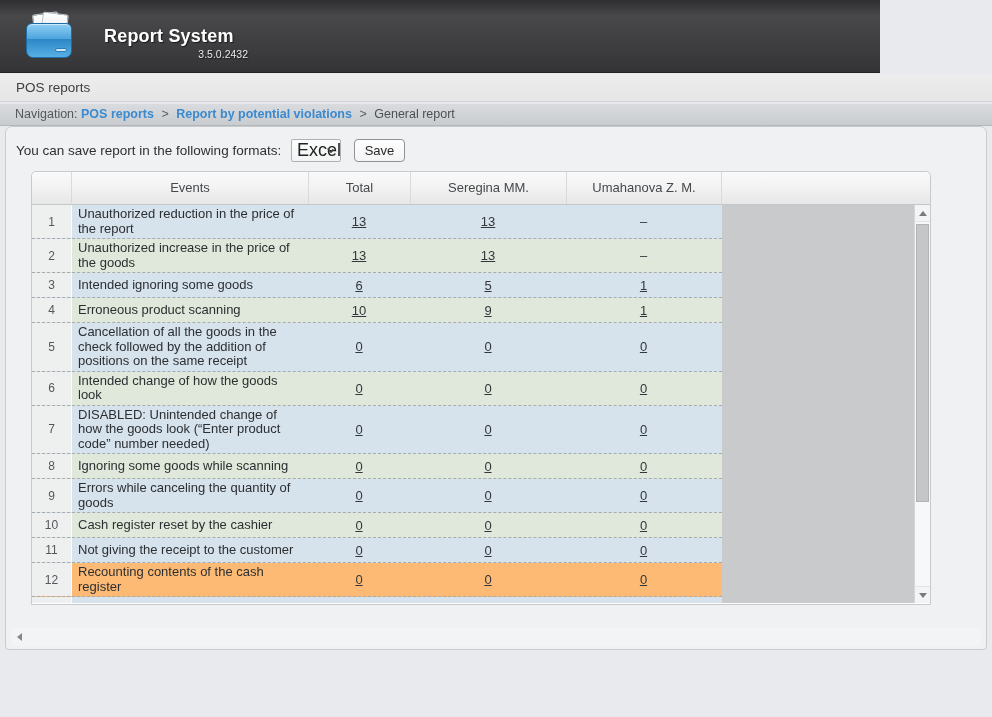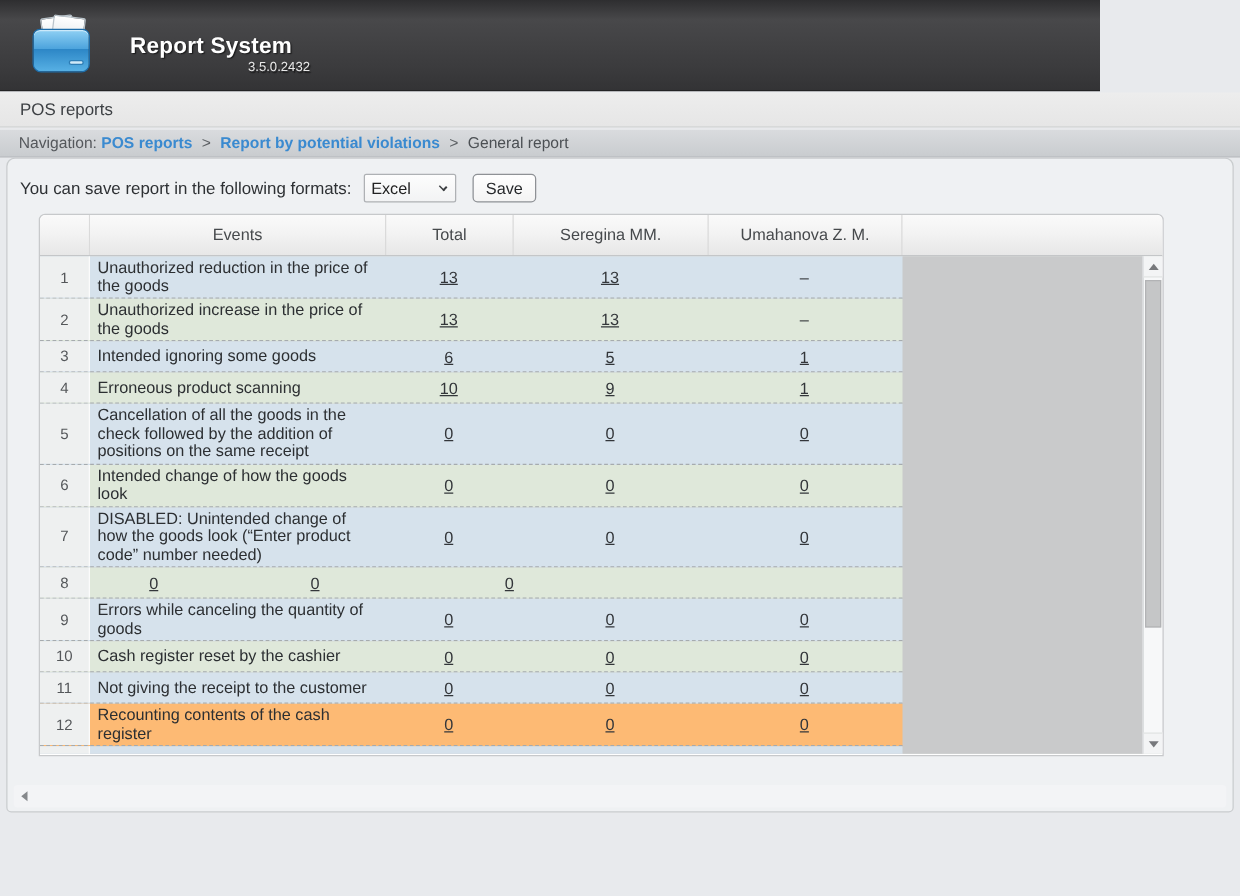--- a/index.html
+++ b/index.html
@@ -71,23 +71,23 @@
     position: absolute; left: 5px; top: 126px; width: 982px; height: 524px;
     background: #eff1f3;
     border: 1px solid #c9ccce;
     border-radius: 7px 7px 4px 4px;
   }
 
   .savebar { position: absolute; left: 10px; top: 12px; height: 24px; font-size: 13.5px; color: #2e3134; }
   .savebar .savelabel { line-height: 24px; vertical-align: middle; }
   .formatselect {
     display: inline-block; vertical-align: middle; margin-left: 6px; margin-top: -2px;
-    width: 74px; height: 23px; background: linear-gradient(180deg,#fdfdfd,#f2f3f4);
+    width: 50px; height: 23px; background: linear-gradient(180deg,#fdfdfd,#f2f3f4);
     border: 1px solid #aeb1b4; border-radius: 2px;
-    font-size: 13px; color: #222; line-height: 21px; padding-left: 5px; position: relative;
+    font-size: 18px; color: #222; line-height: 21px; padding-left: 5px; position: relative;
     cursor: pointer;
   }
   .formatselect .chev {
     position: absolute; right: 6px; top: 6px; width: 7px; height: 7px;
     border-right: 2px solid #3c3f42; border-bottom: 2px solid #3c3f42;
     transform: rotate(45deg) scale(.8,.6);
   }
   .savebtn {
     display: inline-block; vertical-align: middle; margin-left: 9px; margin-top: -2px;
     height: 23px; padding: 0 10px; background: linear-gradient(180deg,#fefefe,#f4f4f4);
@@ -215,21 +215,21 @@
         <div class="th c2">Total</div>
         <div class="th c3">Seregina MM.</div>
         <div class="th c4">Umahanova Z. M.</div>
         <div class="th"></div>
       </div>
       <div class="tbody-outer">
         <div class="grayfill"></div>
         <div class="tbody" id="tbody">
             <div class="trow" style="background: rgb(214, 226, 236);">
               <div class="td-num">1</div>
-              <div class="td-event">Unauthorized reduction in the price of the goods</div>
+              <div class="td-event">Unauthorized reduction in the price of the report</div>
               <div class="td-val"><a>13</a></div>
               <div class="td-val w3"><a>13</a></div>
               <div class="td-val w4"><span class="dash">–</span></div>
             </div>
             <div class="trow" style="background: rgb(223, 232, 218);">
               <div class="td-num">2</div>
               <div class="td-event">Unauthorized increase in the price of the goods</div>
               <div class="td-val"><a>13</a></div>
               <div class="td-val w3"><a>13</a></div>
               <div class="td-val w4"><span class="dash">–</span></div>
@@ -264,20 +264,21 @@
             </div>
             <div class="trow" style="background: rgb(214, 226, 236);">
               <div class="td-num">7</div>
               <div class="td-event">DISABLED: Unintended change of how the goods look (“Enter product code” number needed)</div>
               <div class="td-val"><a>0</a></div>
               <div class="td-val w3"><a>0</a></div>
               <div class="td-val w4"><a>0</a></div>
             </div>
             <div class="trow" style="background: rgb(223, 232, 218);">
               <div class="td-num">8</div>
+              <div class="td-event">Ignoring some goods while scanning</div>
               <div class="td-val"><a>0</a></div>
               <div class="td-val w3"><a>0</a></div>
               <div class="td-val w4"><a>0</a></div>
             </div>
             <div class="trow" style="background: rgb(214, 226, 236);">
               <div class="td-num">9</div>
               <div class="td-event">Errors while canceling the quantity of goods</div>
               <div class="td-val"><a>0</a></div>
               <div class="td-val w3"><a>0</a></div>
               <div class="td-val w4"><a>0</a></div>

